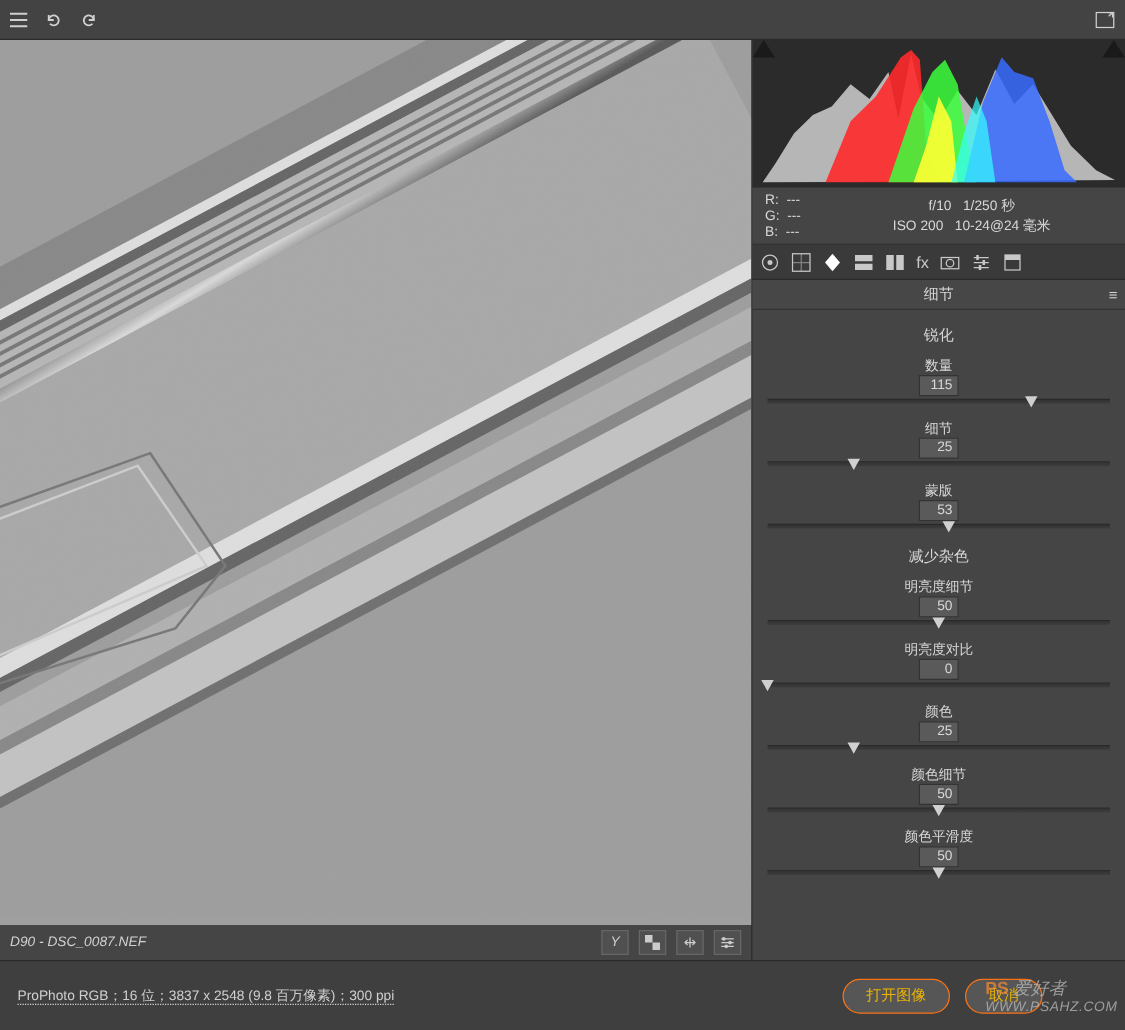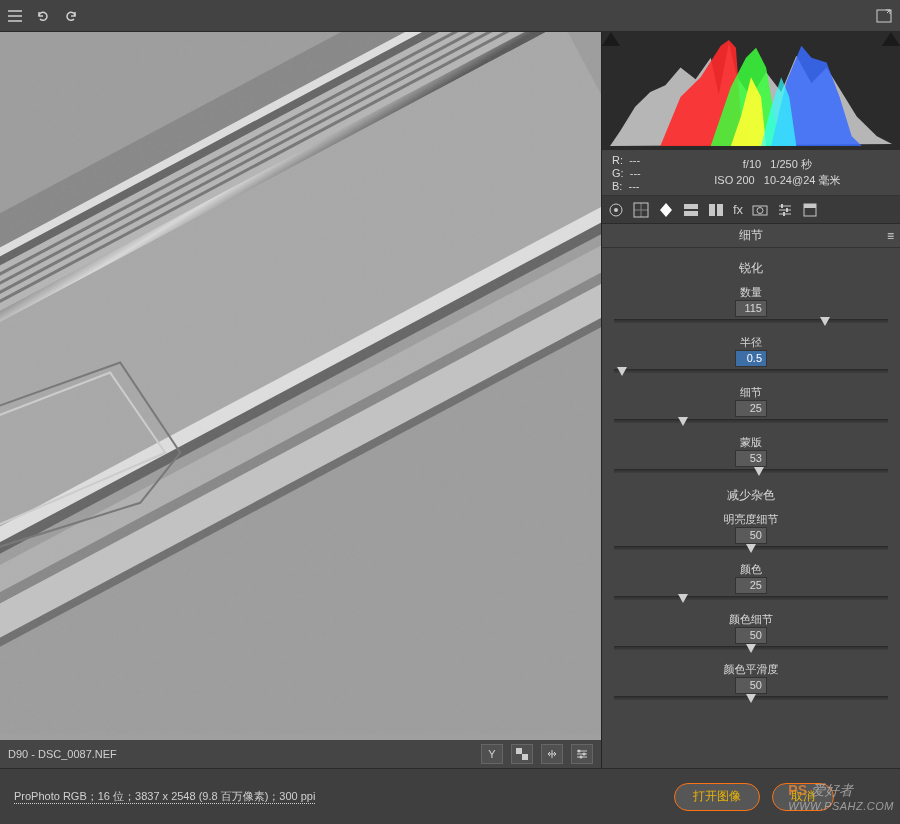--- a/index.html
+++ b/index.html
@@ -6,21 +6,21 @@
 body { width:900px; height:824px; background:#3a3a3a; color:#d8d8d8; font-size:12px; overflow:hidden; position:relative; }
 
 .toolbar { height:32px; background:#434343; display:flex; align-items:center; padding:0 8px; gap:14px; border-bottom:1px solid #2a2a2a; }
 .toolbar .spacer { flex:1; }
 .toolbar .tb-icon { color:#d0d0d0; cursor:pointer; display:flex; align-items:center; }
 
 .main { display:flex; height:736px; }
 .preview-wrap { flex:1; display:flex; flex-direction:column; background:#454545; border-right:1px solid #222; }
 .preview { flex:1; position:relative; background:#9f9f9f; overflow:hidden; }
 .preview svg { position:absolute; inset:0; }
-.preview-footer { height:28px; background:#454545; display:flex; align-items:center; padding:0 8px; gap:8px; font-size:11px; color:#d0d0d0; }
+.preview-footer { height:28px; background:#454545; display:flex; align-items:center; padding:0 8px; gap:8px; font-size:11px; color:#d0d0d0;font-style:italic; }
 .preview-footer .spacer { flex:1; }
 .btn-mini { width:22px; height:20px; border:1px solid #666; background:#505050; display:flex; align-items:center; justify-content:center; cursor:pointer; }
 
 .side { width:298px; display:flex; flex-direction:column; background:#454545; }
 .histogram-wrap { height:118px; position:relative; background:#2b2b2b; }
 .hist-arrow { position:absolute; top:0; width:0; height:0; border-left:9px solid transparent; border-right:9px solid transparent; border-bottom:14px solid #1a1a1a; }
 .hist-arrow.left { left:0; } .hist-arrow.right { right:0; }
 .histogram-wrap svg { position:absolute; left:8px; right:8px; top:6px; bottom:4px; width:calc(100% - 16px); height:calc(100% - 10px); }
 
 .exif { height:46px; background:#454545; display:flex; font-size:11px; padding:4px 10px; gap:24px; border-bottom:1px solid #333; }
@@ -236,29 +236,20 @@
             <div class="slider-top">
     <span class="slider-label">数量</span>
     <span class="slider-val">115</span>
   </div>
   <div class="track">
     <div class="knob" style="left:77%"></div>
   </div>
           </div>
           <div class="slider-row">
             <div class="slider-top">
-    <span class="slider-label">半径</span>
-    <span class="slider-val sel">0.5</span>
-  </div>
-  <div class="track">
-    <div class="knob" style="left:3%"></div>
-  </div>
-          </div>
-          <div class="slider-row">
-            <div class="slider-top">
     <span class="slider-label">细节</span>
     <span class="slider-val">25</span>
   </div>
   <div class="track">
     <div class="knob" style="left:25%"></div>
   </div>
           </div>
           <div class="slider-row">
             <div class="slider-top">
     <span class="slider-label">蒙版</span>
@@ -271,20 +262,29 @@
         </div>
       <div class="section-title" style="margin-top:14px">减少杂色</div>
       <div id="group2">
           <div class="slider-row">
             <div class="slider-top">
     <span class="slider-label">明亮度细节</span>
     <span class="slider-val">50</span>
   </div>
   <div class="track">
     <div class="knob" style="left:50%"></div>
+  </div>
+          </div>
+          <div class="slider-row">
+            <div class="slider-top">
+    <span class="slider-label">明亮度对比</span>
+    <span class="slider-val">0</span>
+  </div>
+  <div class="track">
+    <div class="knob" style="left:0%"></div>
   </div>
           </div>
           <div class="slider-row">
             <div class="slider-top">
     <span class="slider-label">颜色</span>
     <span class="slider-val">25</span>
   </div>
   <div class="track">
     <div class="knob" style="left:25%"></div>
   </div>

